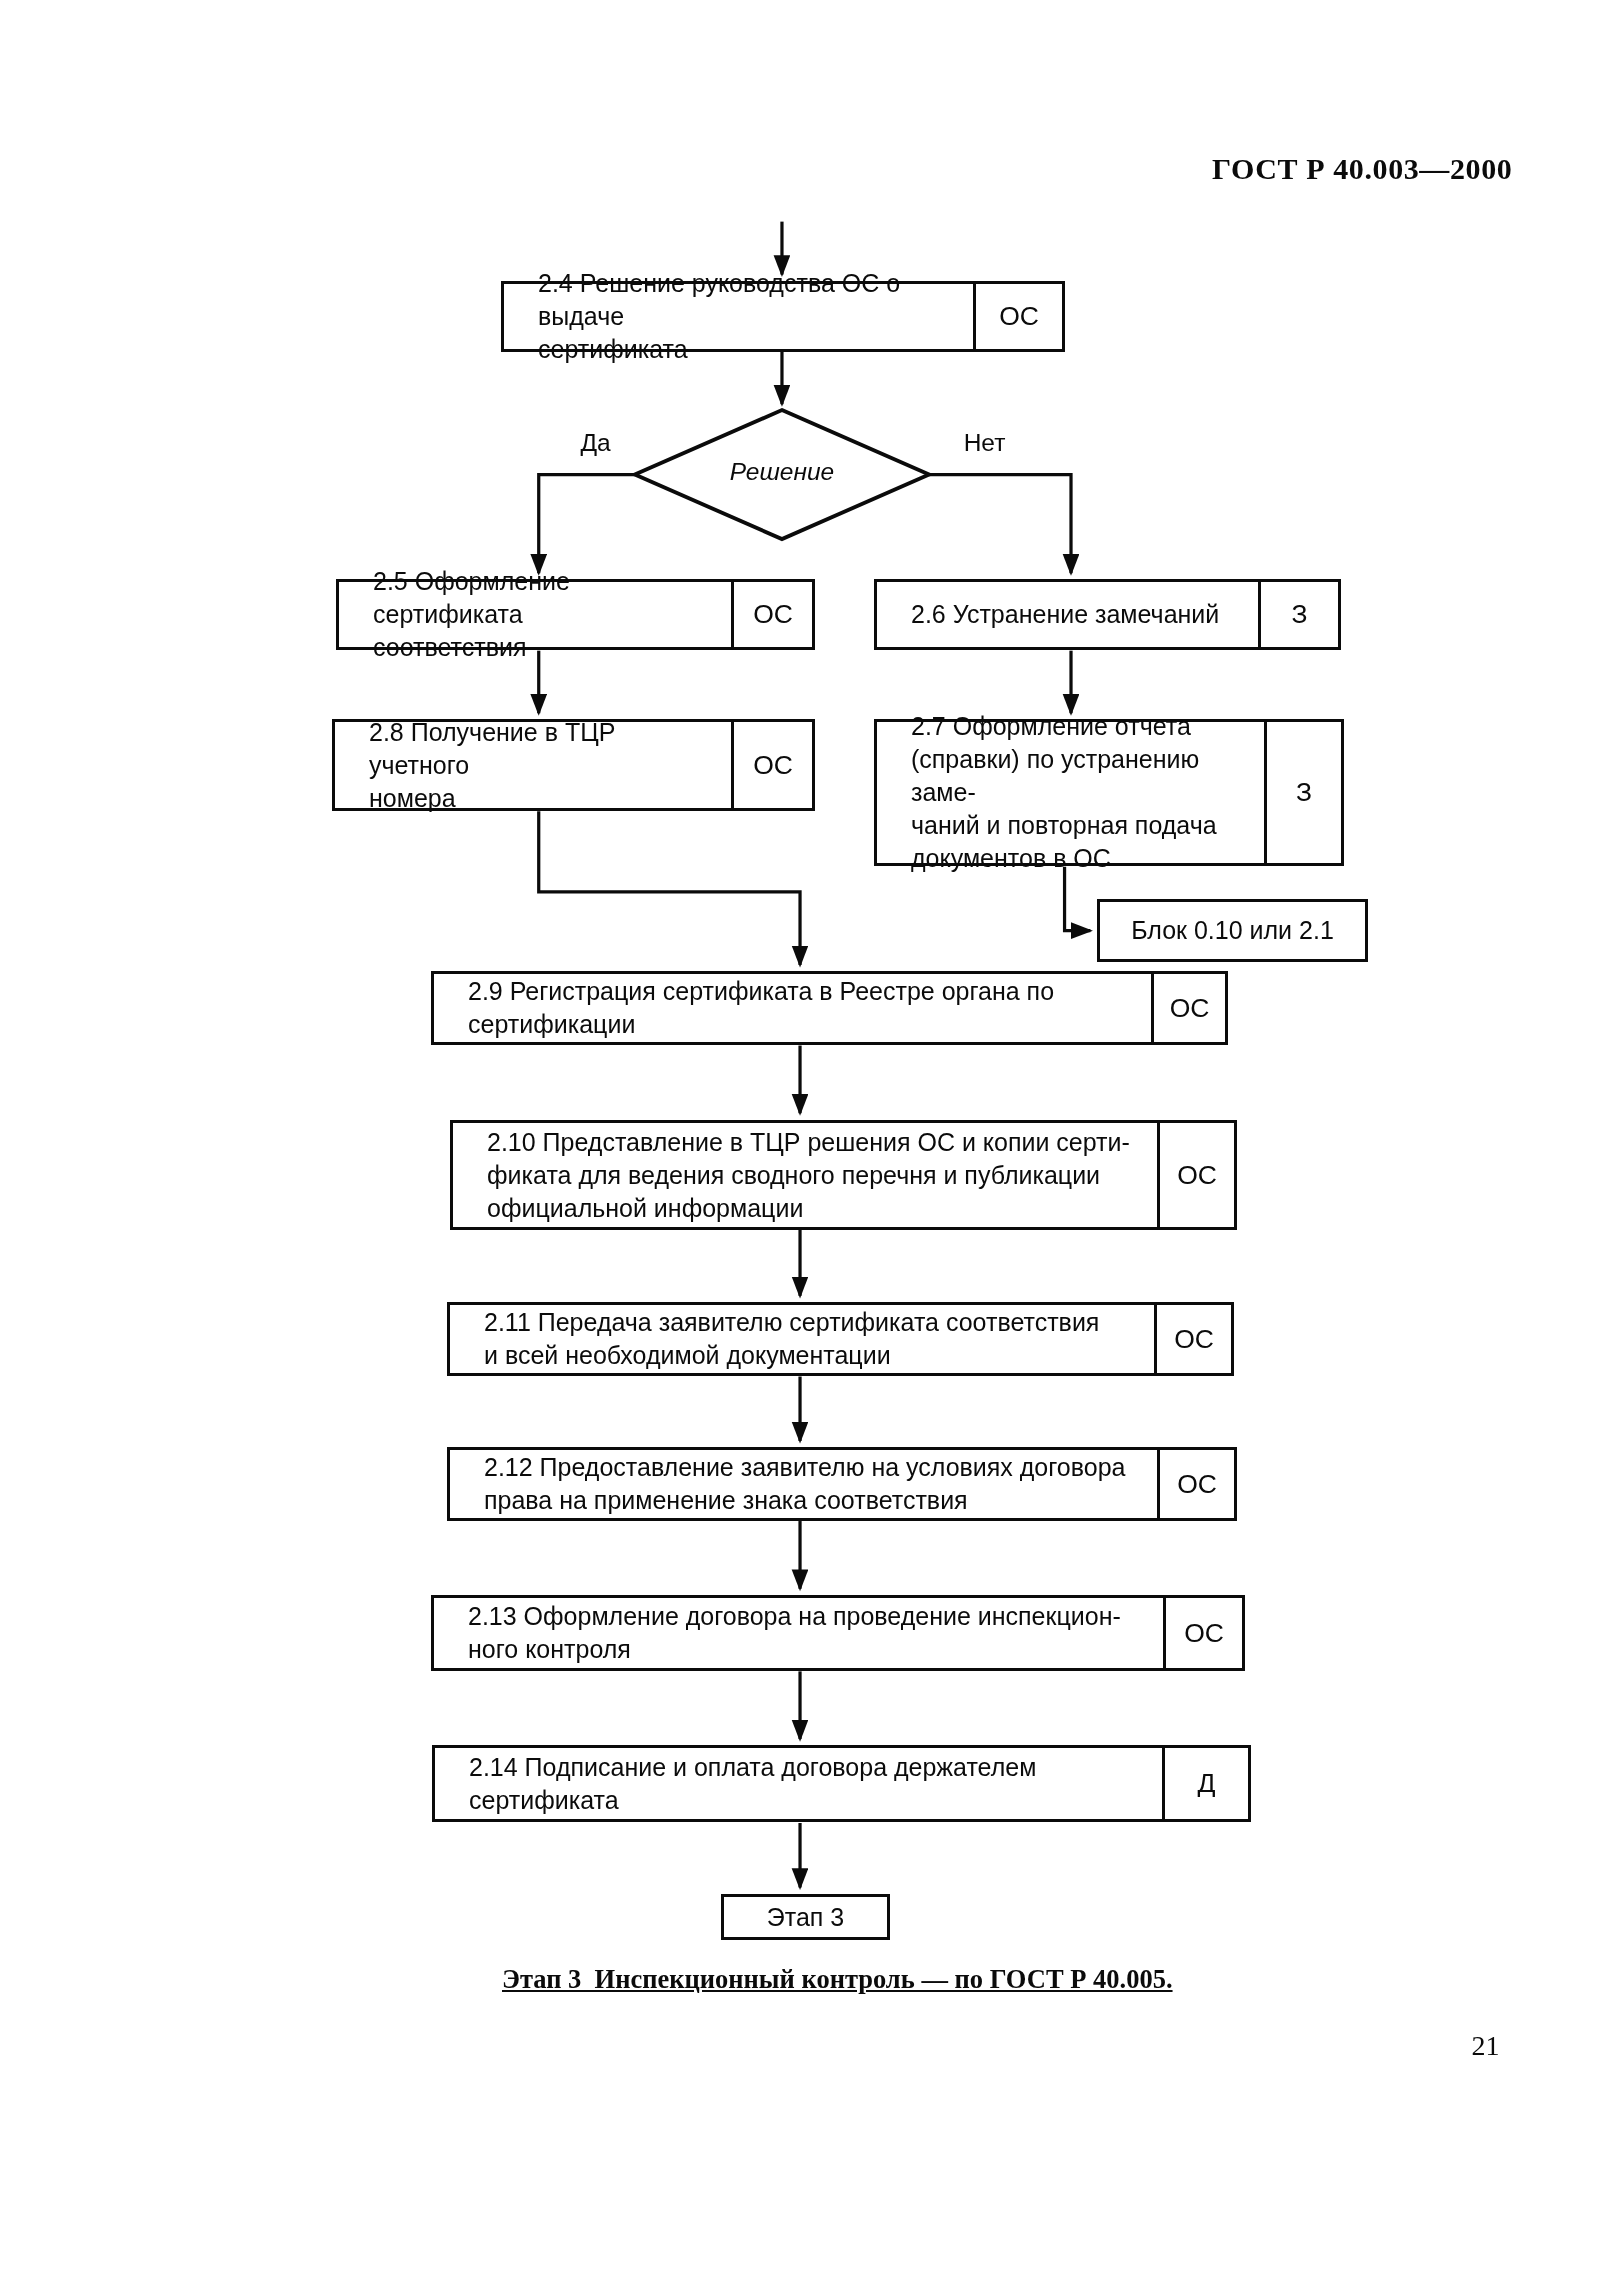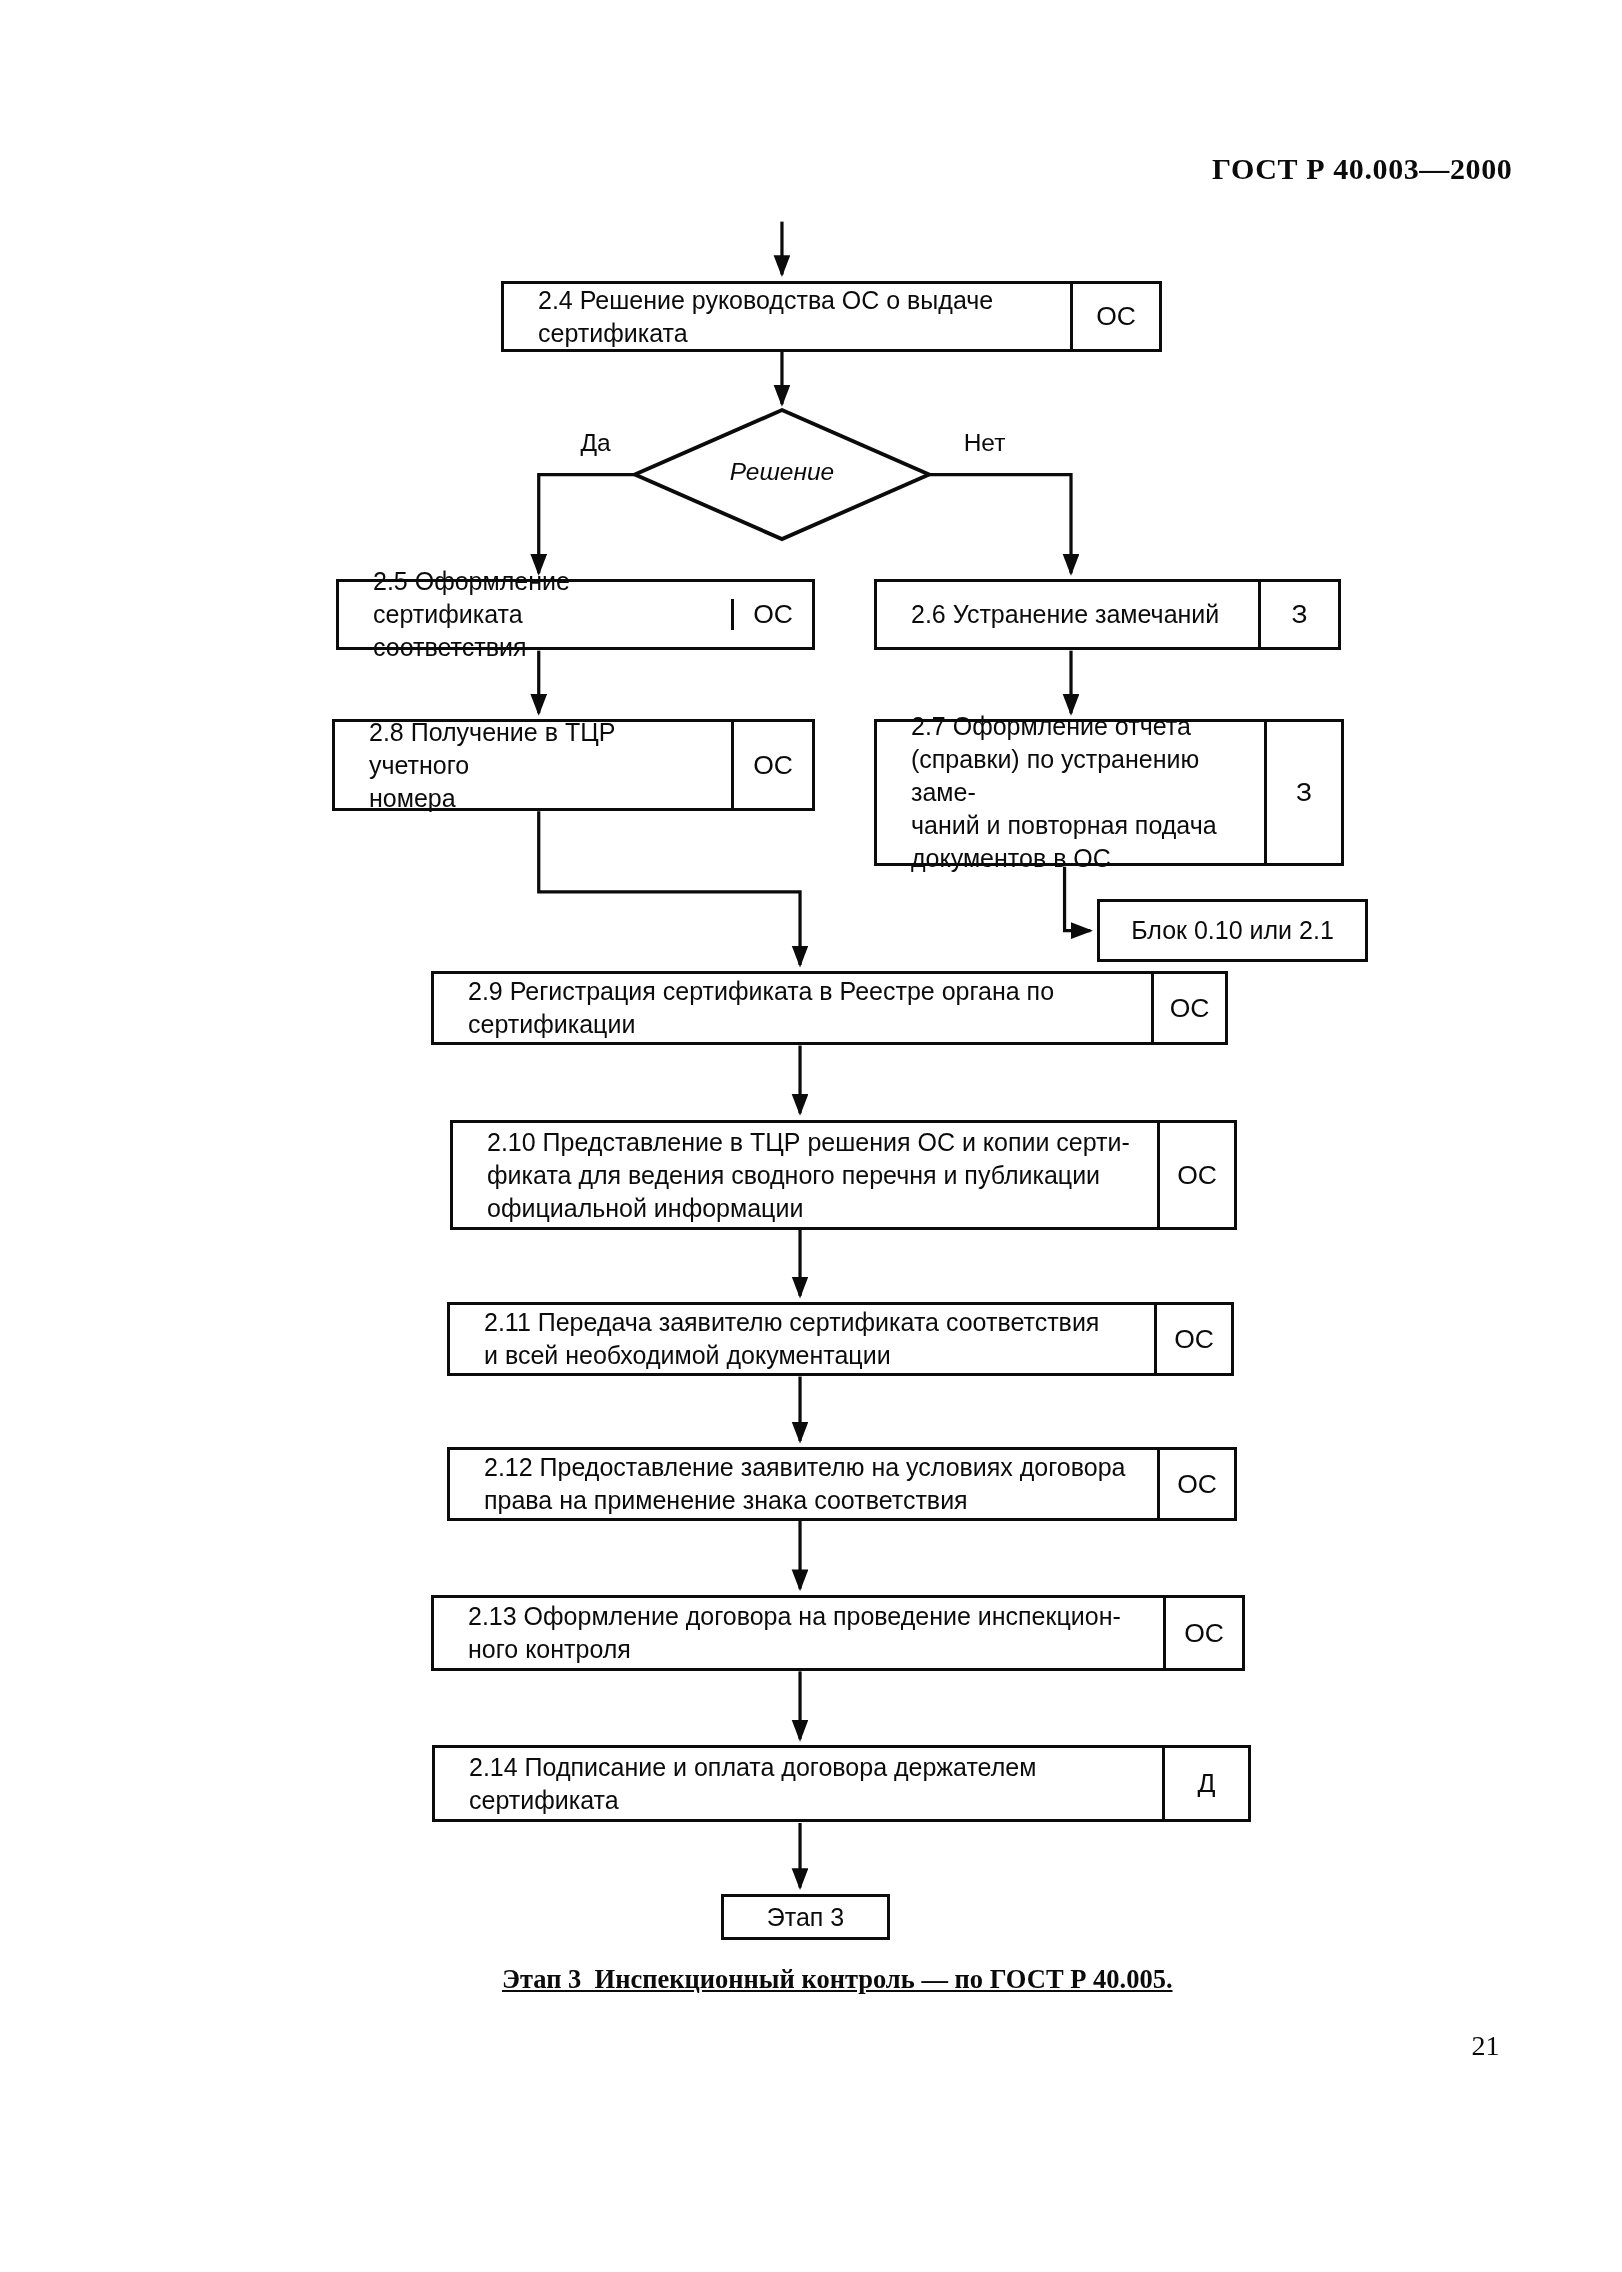--- a/index.html
+++ b/index.html
@@ -70,26 +70,26 @@
       <polyline points="1240,2357 1240,2462" marker-end="url(#arrowhead)"></polyline>
       <polyline points="1240,2590 1240,2695" marker-end="url(#arrowhead)"></polyline>
       <polyline points="1240,2825 1240,2925" marker-end="url(#arrowhead)"></polyline>
       <polygon class="diamond" points="1212,635 1440,735 1212,835 984,735"></polygon>
     </svg>
 
   <div id="flow">
       <div class="dlabel italic" style="left: 685px; top: 459px; width: 194px;">Решение</div>
       <div class="dlabel" style="left: 567px; top: 430px; width: 57px;">Да</div>
       <div class="dlabel" style="left: 952px; top: 430px; width: 65px;">Нет</div>
-      <div class="fbox" style="left: 501px; top: 281px; width: 661px; height: 71px;">
+      <div class="fbox" style="left: 501px; top: 281px; width: 564px; height: 71px;">
         <div class="flabel">2.4 Решение руководства ОС о выдаче
 сертификата</div>
         <div class="fside" style="width: 89px;">ОС</div>
       </div>
-      <div class="fbox" style="left: 336px; top: 579px; width: 479px; height: 71px; align-items: center;">
+      <div class="fbox" style="left: 336px; top: 579px; width: 479px; height: 71px;">
         <div class="flabel">2.5 Оформление сертификата
 соответствия</div>
         <div class="fside" style="width: 81px;">ОС</div>
       </div>
       <div class="fbox" style="left: 874px; top: 579px; width: 467px; height: 71px;">
         <div class="flabel">2.6 Устранение замечаний</div>
         <div class="fside" style="width: 80px;">З</div>
       </div>
       <div class="fbox" style="left: 332px; top: 719px; width: 483px; height: 92px;">
         <div class="flabel">2.8 Получение в ТЦР учетного

